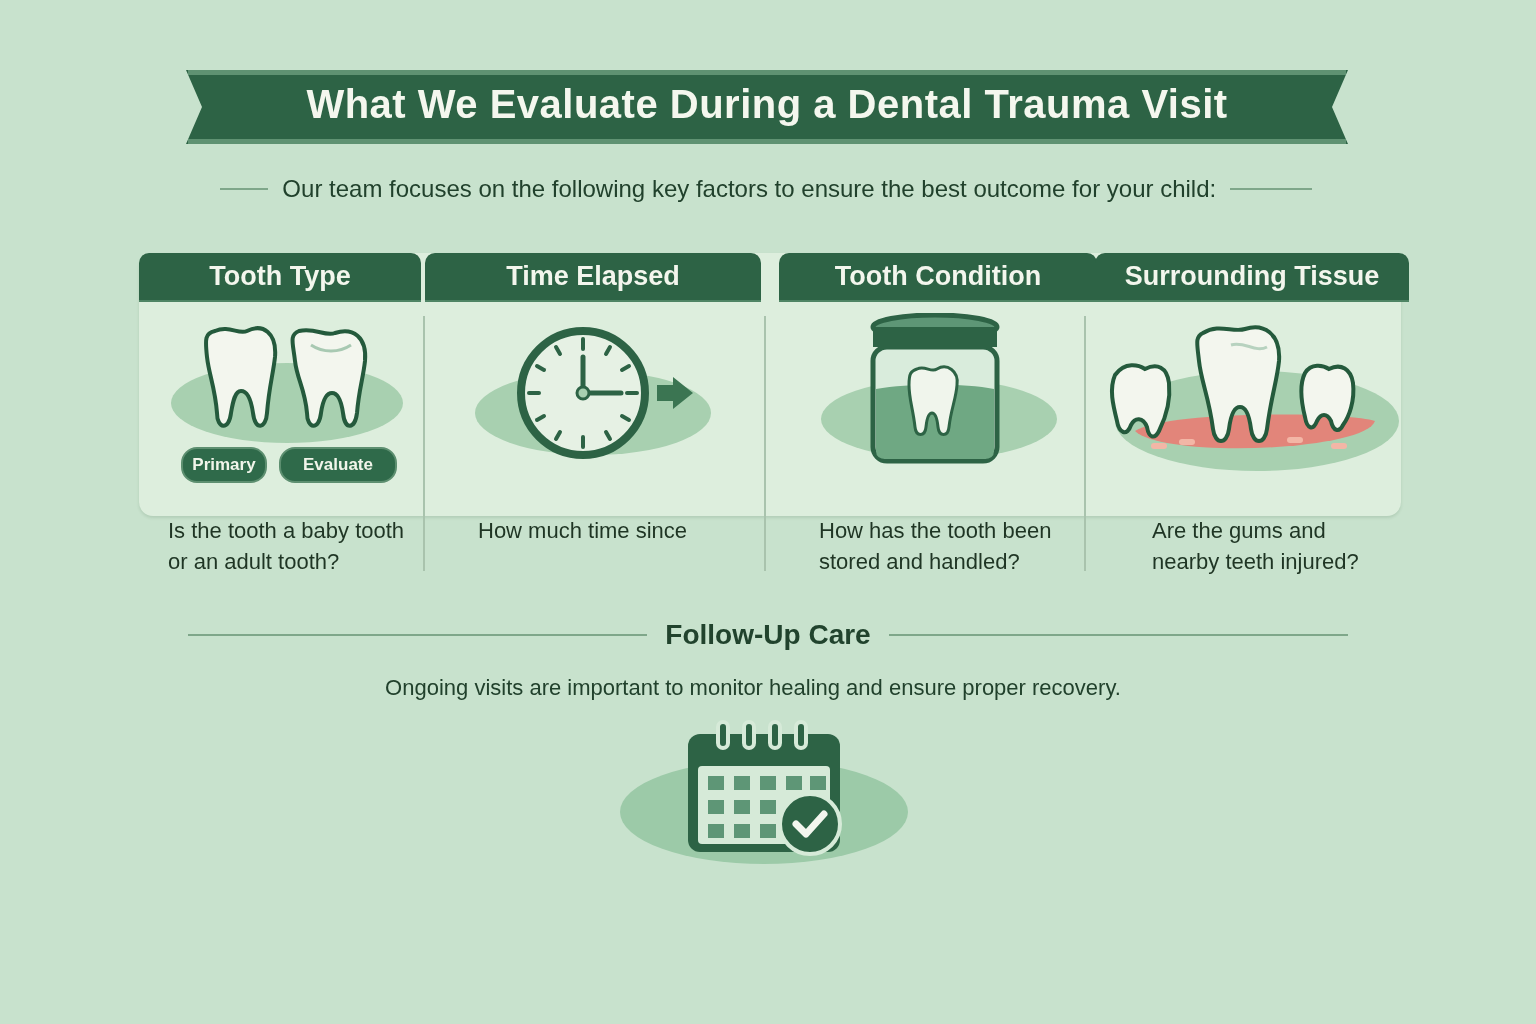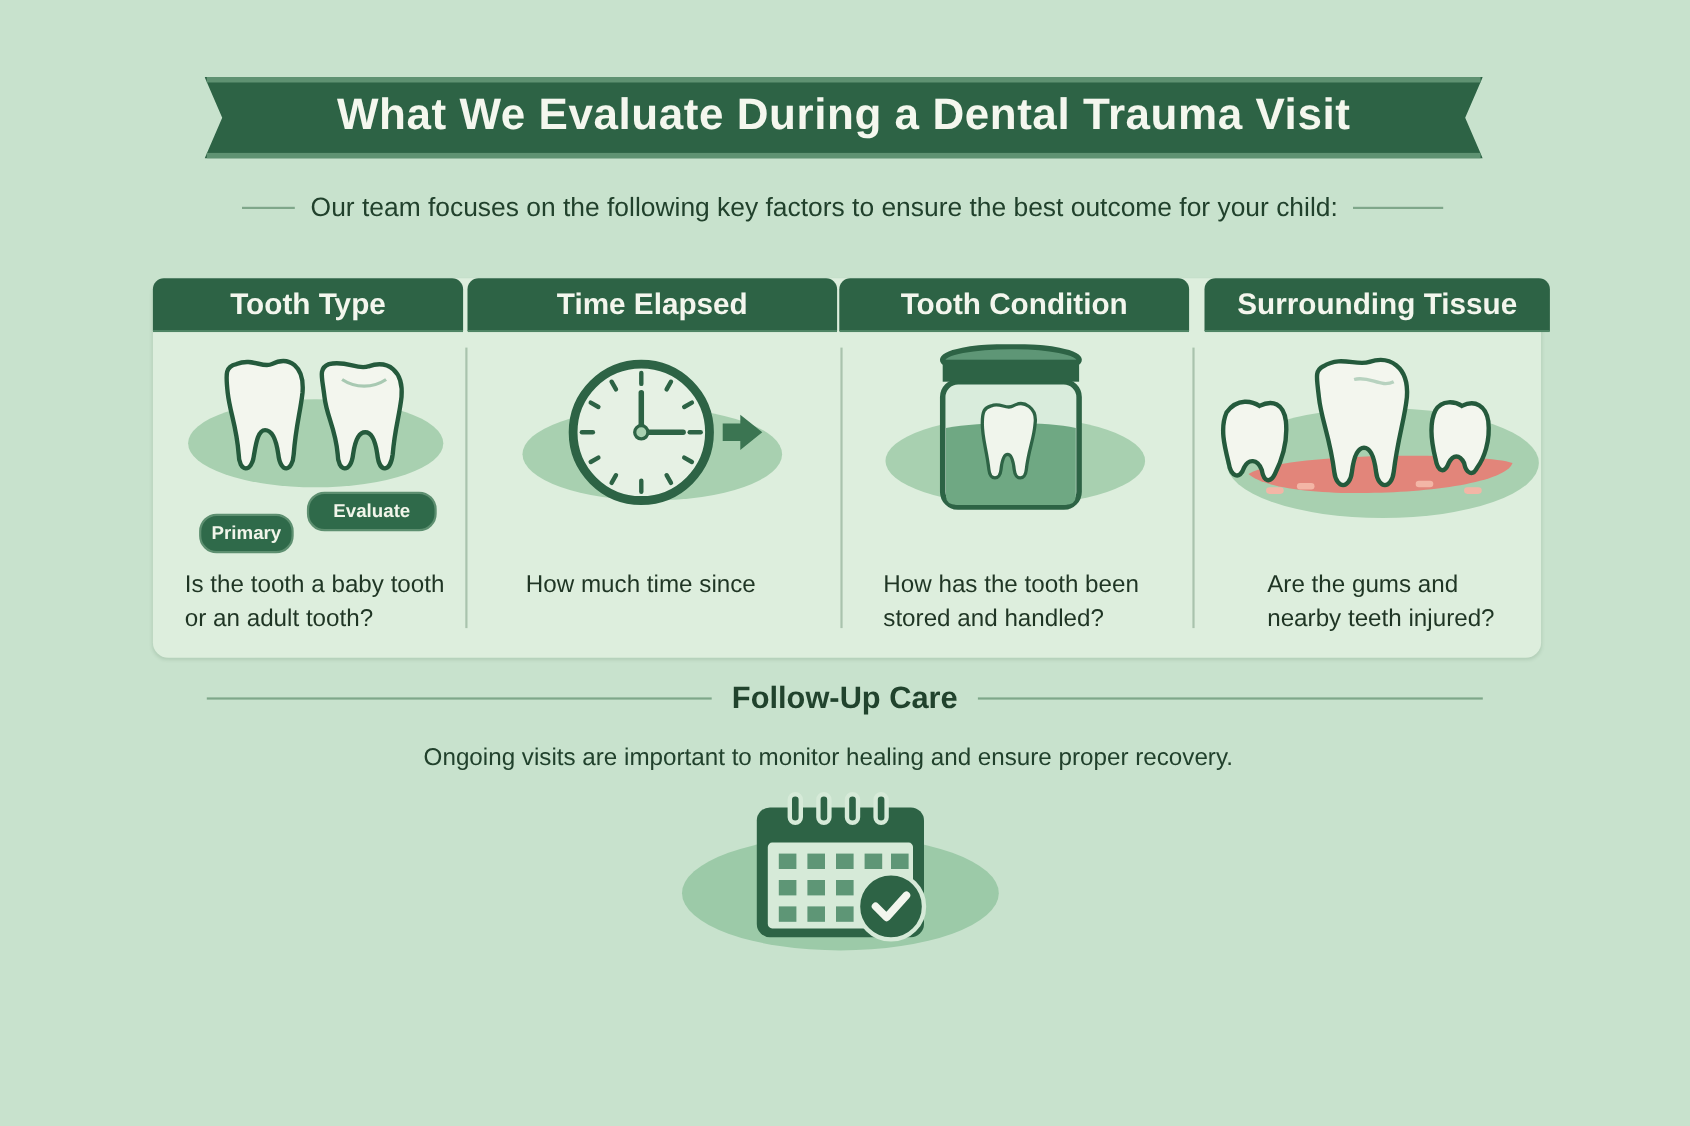--- a/index.html
+++ b/index.html
@@ -20,21 +20,21 @@
   }
   .subtitle-row {
     position: absolute; left: 220px; width: 1092px; top: 174px; height: 30px;
     display: flex; align-items: center; gap: 14px;
   }
   .subtitle-row .rule { height: 2px; background: #7fa78a; width: 52px; }
   .subtitle-row .rule.right { width: 88px; }
   .subtitle-text { font-size: 24px; color: #21412c; white-space: nowrap; }
 
   .panel {
-    position: absolute; left: 139px; top: 253px; width: 1262px; height: 345px;
+    position: absolute; left: 139px; top: 253px; width: 1262px; height: 263px;
     background: #ddeedd; border-radius: 14px;
     box-shadow: 0 2px 3px rgba(60,100,70,0.15);
   }
   .col { position: absolute; top: 0; height: 345px; }
   .col-header {
     position: absolute; top: 0; left: 0; right: 0; height: 47px;
     background: #2d6345; border-radius: 10px 10px 0 0;
     color: #f3f6ed; font-size: 27px; font-weight: bold;
     display: flex; align-items: center; justify-content: center;
     border-bottom: 2px solid #4e8464;
@@ -89,21 +89,21 @@
     <div class="col-illus">
       <svg width="282" height="180" viewBox="0 0 282 180">
         <ellipse cx="148" cy="90" rx="116" ry="40" fill="#a8d0b0"></ellipse>
         <g stroke="#245a3c" stroke-width="4" fill="#f3f6ee">
           <path d="M76,18 C90,12 100,22 108,18 C124,10 138,20 136,44 C134,62 130,74 128,100 C127,116 116,118 114,100 C112,86 108,78 102,78 C96,78 94,88 92,100 C90,118 78,116 78,100 C76,74 70,62 68,44 C66,26 66,20 76,18 Z"></path>
           <path d="M160,18 C176,14 186,24 196,20 C214,14 228,24 226,48 C224,66 220,76 218,100 C216,116 206,118 204,100 C202,86 198,80 193,80 C188,80 184,86 182,100 C180,118 168,116 168,100 C166,76 158,66 156,48 C154,30 150,22 160,18 Z"></path>
         </g>
         <path d="M172,32 C184,40 200,40 212,32" stroke="#a8c9b2" stroke-width="3" fill="none"></path>
       </svg>
     </div>
-    <div class="badge" style="left:42px; width:82px; top:194px;margin-top:20px;">Primary</div>
+    <div class="badge" style="left:42px; width:82px; top:194px;">Primary</div>
     <div class="badge" style="left:140px; width:114px; top:194px;">Evaluate</div>
     <div class="col-text" style="left:29px;">
       <div>Is the tooth a baby tooth</div>
       <div>or an adult tooth?</div>
     </div>
   </div>
 
   <div class="col" style="left:286px; width:336px;">
     <div class="col-header">Time Elapsed</div>
     <div class="col-illus">
@@ -128,21 +128,21 @@
         </g>
         <circle cx="158" cy="80" r="6" fill="#a8d0b0" stroke="#2d6345" stroke-width="3"></circle>
         <polygon points="232,72 248,72 248,64 268,80 248,96 248,88 232,88" fill="#3b7552"></polygon>
       </svg>
     </div>
     <div class="col-text" style="left:53px;">
       <div>How much time since</div>
     </div>
   </div>
 
-  <div class="col" style="left:624px; width:318px;">
+  <div class="col" style="left:640px; width:318px;">
     <div class="col-header">Tooth Condition</div>
     <div class="col-illus">
       <svg width="318" height="180" viewBox="0 0 318 180">
         <ellipse cx="160" cy="106" rx="118" ry="40" fill="#a8d0b0"></ellipse>
         <rect x="94" y="34" width="124" height="114" rx="14" fill="#d9ecdc" stroke="#2d6345" stroke-width="5"></rect>
         <path d="M97,76 C130,70 186,70 215,76 L215,138 Q215,146 205,146 L107,146 Q97,146 97,138 Z" fill="#6fa883"></path>
         <ellipse cx="156" cy="14" rx="62" ry="12" fill="#5e9676" stroke="#2d6345" stroke-width="5"></ellipse>
         <rect x="94" y="14" width="124" height="20" fill="#2d6345"></rect>
         <g stroke="#2d6345" stroke-width="3" fill="#f0f5ec">
           <path d="M138,56 C146,52 152,60 158,56 C168,50 180,58 178,72 C177,86 172,96 170,114 C169,124 160,124 159,114 C158,104 156,100 153,100 C150,100 148,104 147,114 C146,124 137,124 136,114 C134,96 130,86 130,72 C130,60 132,58 138,56 Z"></path>

